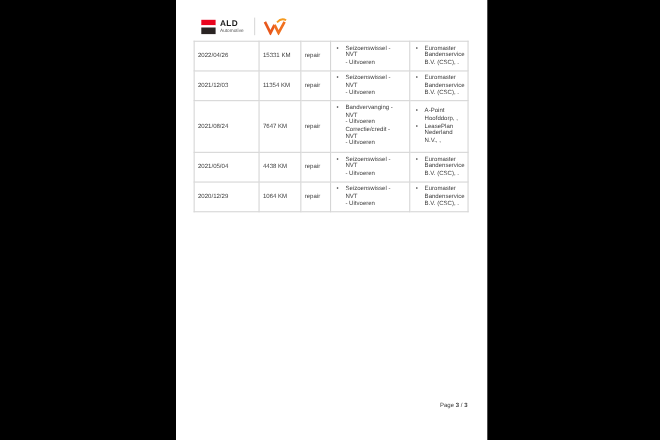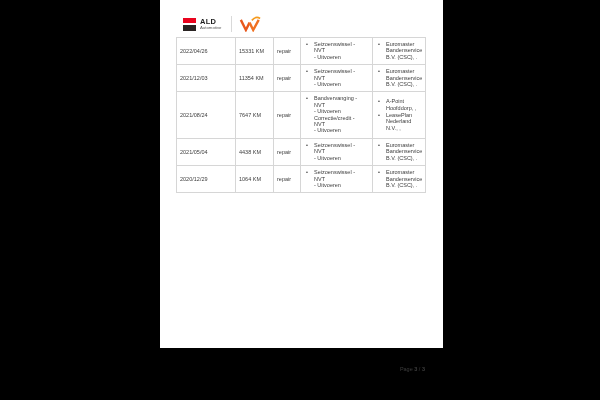--- a/index.html
+++ b/index.html
@@ -1,21 +1,21 @@
 <!DOCTYPE html>
 <html><head>
 <meta charset="utf-8">
 <style>
   html,body{margin:0;padding:0;}
   body{
     width:600px;height:400px;background:#000;position:relative;overflow:hidden;
     font-family:"Liberation Sans","DejaVu Sans",sans-serif;
   }
   .page{
-    position:absolute;left:160px;top:0;width:283px;height:348px;
+    position:absolute;left:160px;top:0;width:283px;height:400px;
     background:#ffffff;color:#3d3d3d;
   }
   
   .brand-row{
     position:absolute;left:23px;top:12px;height:24px;
     display:flex;align-items:center;
   }
   .sg-square{width:13px;height:13px;display:flex;flex-direction:column;margin-right:4px;}
   .sg-square .t{flex:1;background:#e9041e;}
   .sg-square .m{height:2px;background:#ffffff;}

